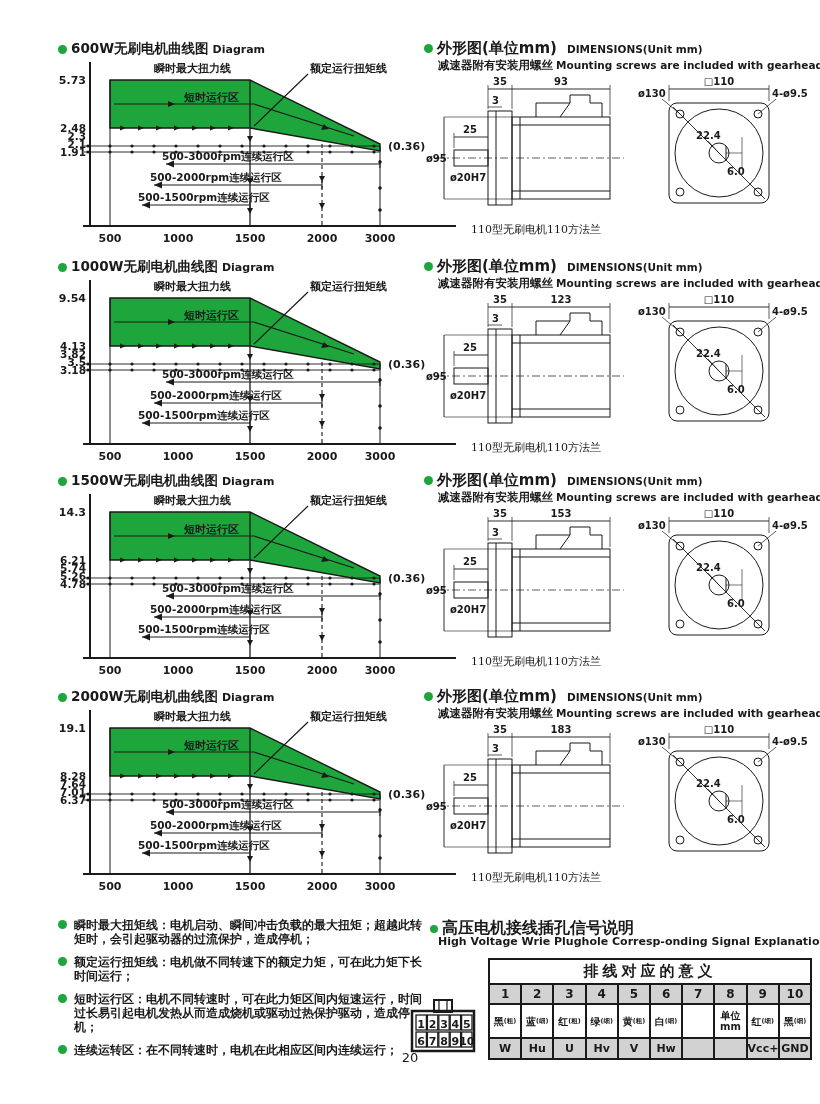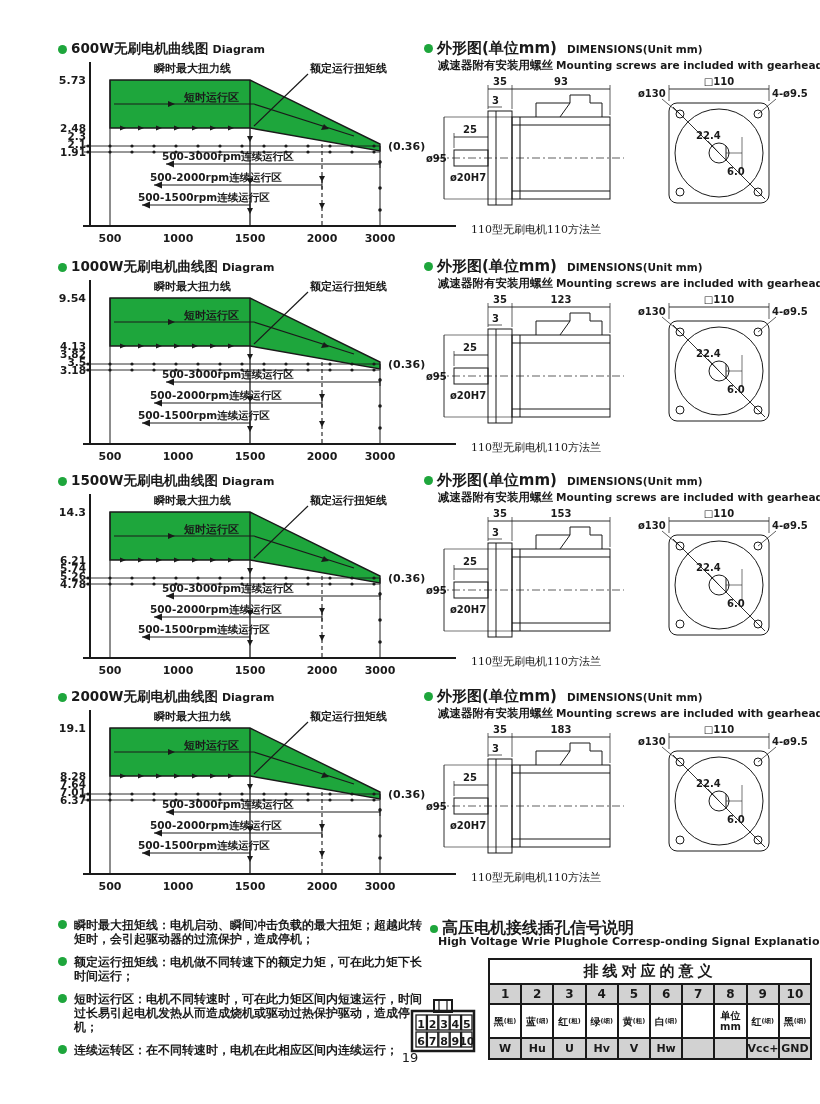--- a/index.html
+++ b/index.html
@@ -737,14 +737,14 @@
         <text x="22.6" y="46.5" text-anchor="middle" font-size="11" font-weight="bold" fill="#1a1a1a">7</text>
         <rect x="28.8" y="34" width="10.4" height="15" fill="#fff" stroke="#1a1a1a" stroke-width="1.3"></rect>
         <text x="34" y="46.5" text-anchor="middle" font-size="11" font-weight="bold" fill="#1a1a1a">8</text>
         <rect x="40.2" y="34" width="10.4" height="15" fill="#fff" stroke="#1a1a1a" stroke-width="1.3"></rect>
         <text x="45.400000000000006" y="46.5" text-anchor="middle" font-size="11" font-weight="bold" fill="#1a1a1a">9</text>
         <rect x="51.6" y="34" width="10.4" height="15" fill="#fff" stroke="#1a1a1a" stroke-width="1.3"></rect>
         <text x="56.8" y="46.5" text-anchor="middle" font-size="11" font-weight="bold" fill="#1a1a1a">10</text>
       </svg>
   </div>
 
-  <div class="pagenum">19</div>
+  <div class="pagenum">20</div>
 </div>
 
 </body></html>

